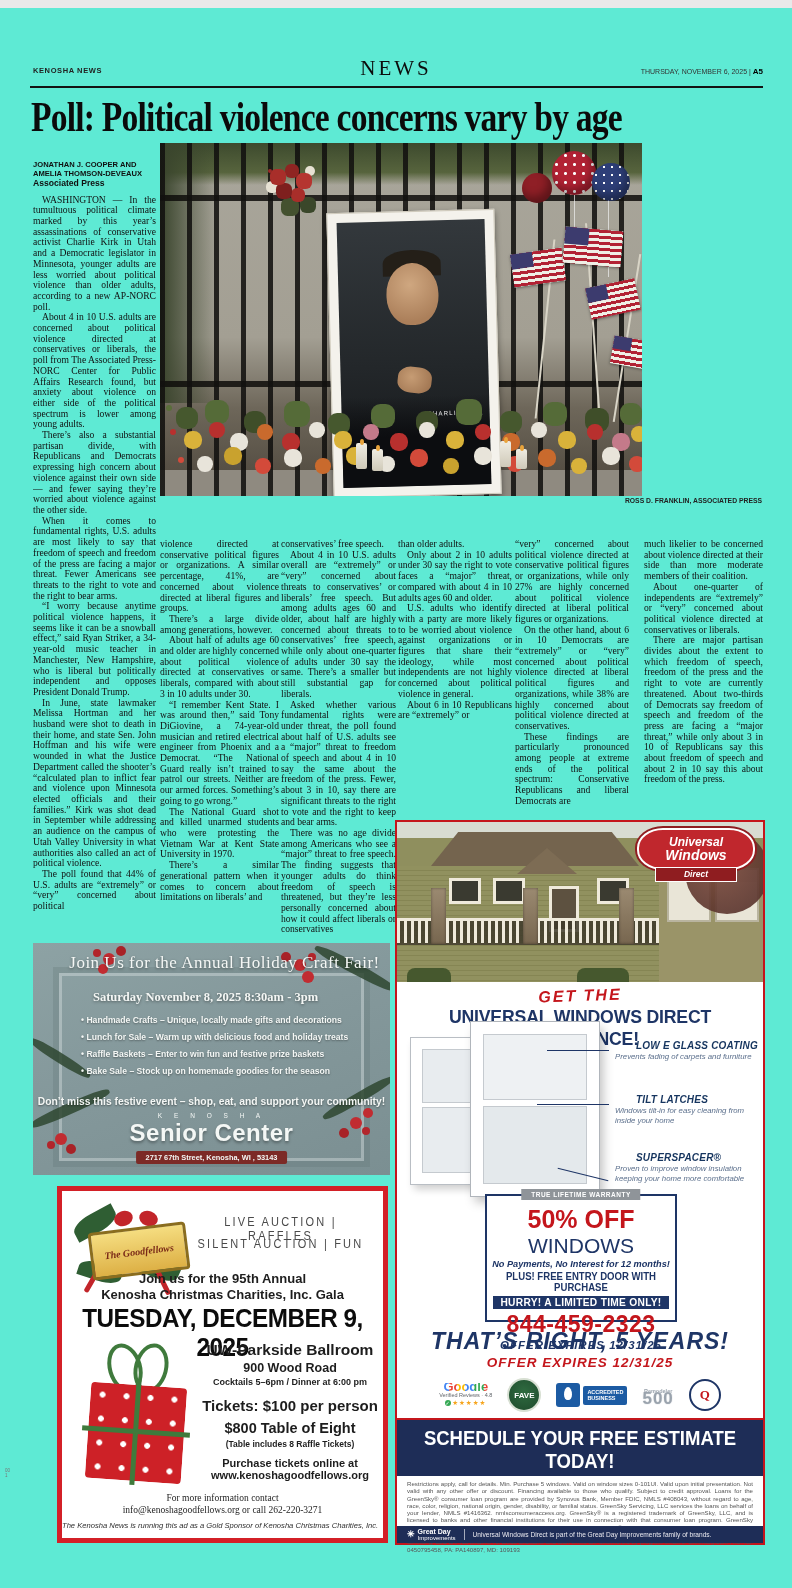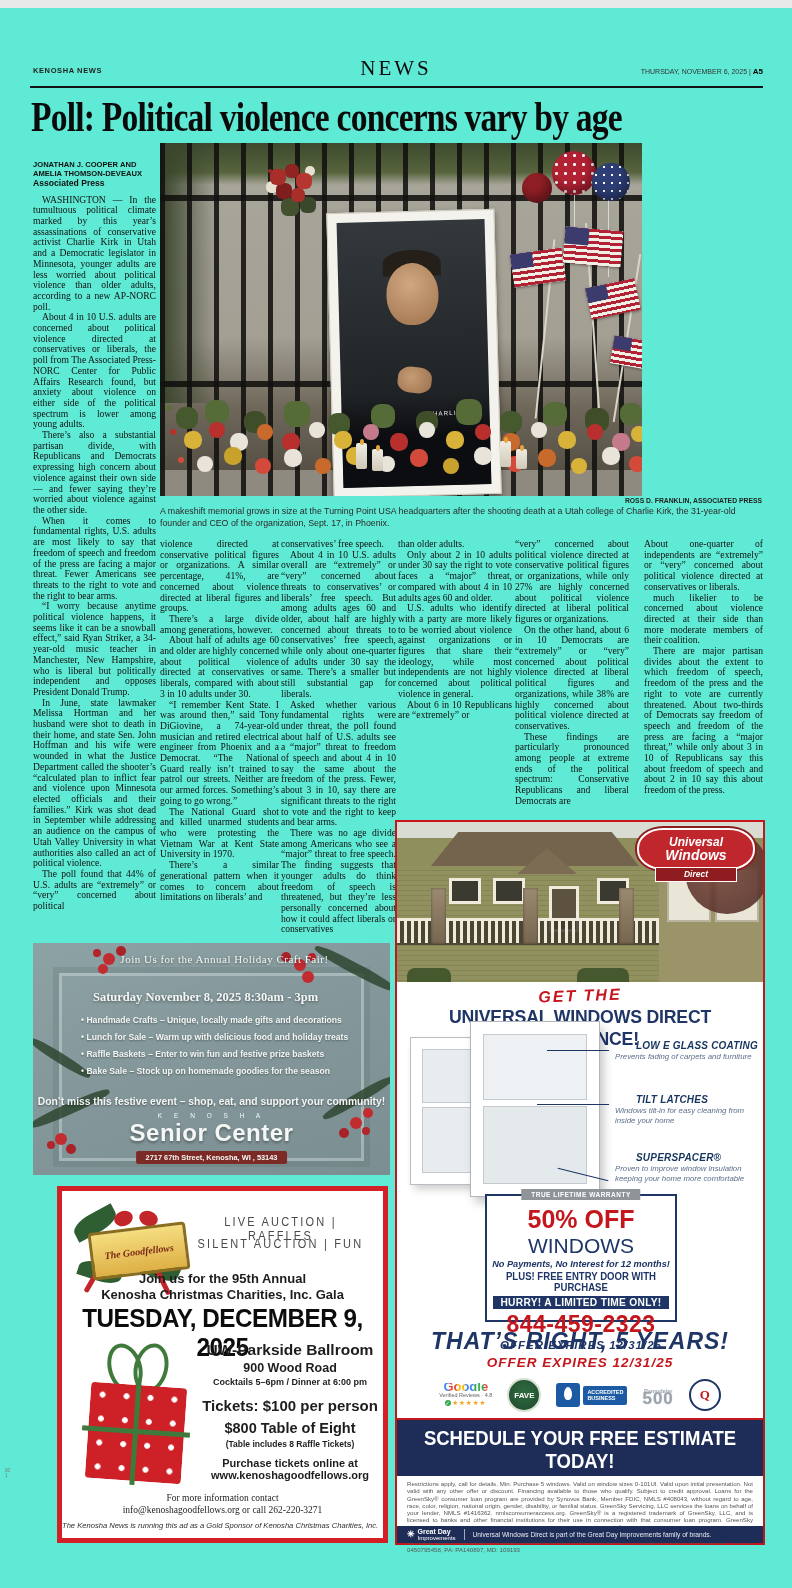--- a/index.html
+++ b/index.html
@@ -78,21 +78,21 @@
   .caption{position:absolute;left:160px;top:498px;width:604px;font-family:"Liberation Sans",sans-serif;
            font-size:8.8px;line-height:11.5px;color:#2a2a2a;}
 
   
   .craft{position:absolute;left:33px;top:935px;width:357px;height:232px;overflow:hidden;
          background:linear-gradient(160deg,#8da2a4 0%,#84989b 45%,#7b8f92 100%);
          color:#f4f7f5;text-align:center;}
   .craft .frame{position:absolute;left:26px;top:30px;right:26px;bottom:14px;
          border:3px solid rgba(235,242,240,.35);box-shadow:0 0 0 6px rgba(90,110,112,.25);}
   .cf-title{position:absolute;left:0;right:0;top:10px;font-family:"Liberation Serif",serif;
-            font-size:11px;letter-spacing:.5px;text-shadow:0 1px 3px rgba(0,0,0,.45);padding-left:26px;}
+            font-size:17px;letter-spacing:.5px;text-shadow:0 1px 3px rgba(0,0,0,.45);padding-left:26px;}
   .cf-date{position:absolute;left:0;right:12px;top:47px;font-family:"Liberation Serif",serif;
            font-weight:bold;font-size:12.5px;text-shadow:0 1px 3px rgba(0,0,0,.45);}
   .cf-bullets{position:absolute;left:48px;top:72px;text-align:left;}
   .cf-bullets p{margin:0 0 7px 0;font-family:"Liberation Sans",sans-serif;font-weight:bold;
            font-size:8.6px;text-shadow:0 1px 2px rgba(0,0,0,.4);}
   .cf-bullets p::before{content:"•  ";}
   .cf-tag{position:absolute;left:0;right:0;top:153px;font-family:"Liberation Sans",sans-serif;
           font-weight:bold;font-size:10.3px;text-shadow:0 1px 2px rgba(0,0,0,.45);}
   .cf-ken{position:absolute;left:0;right:0;top:169px;font-family:"Liberation Sans",sans-serif;
           font-size:6.5px;letter-spacing:5px;}
@@ -321,21 +321,20 @@
       270px 6px 0 5px #c9a22e, 302px -4px 0 6px #e8e4da, 334px 4px 0 5px #d34a3a, 366px -2px 0 6px #c96a2d,
       398px 6px 0 5px #d9b23a, 430px -4px 0 6px #e8e4da, 456px 4px 0 5px #d34a3a;"></div>
 
     <div class="candle" style="left:196px;top:300px;"></div>
     <div class="candle" style="left:212px;top:306px;height:22px;"></div>
     <div class="candle" style="left:340px;top:298px;"></div>
     <div class="candle" style="left:356px;top:306px;height:20px;"></div>
   </div>
 
   <div class="credit" data-bind="article.photo_credit">ROSS D. FRANKLIN, ASSOCIATED PRESS</div>
-  <div class="caption" data-bind="article.photo_caption">A makeshift memorial grows in size at the Turning Point USA headquarters after the shooting death at a Utah college of Charlie Kirk, the 31-year-old founder and CEO of the organization, Sept. 17, in Phoenix.</div>
 
   <div class="bodycol cont" style="left:160px;top:531px;width:119px;height:401px;">
     <div data-bind-list="article.col2">
         <p>violence directed at conservative political figures or organizations. A similar percentage, 41%, are concerned about violence directed at liberal figures and groups.</p>
         <p>There’s a large divide among generations, however.</p>
         <p>About half of adults age 60 and older are highly concerned about political violence directed at conservatives or liberals, compared with about 3 in 10 adults under 30.</p>
         <p>“I remember Kent State. I was around then,” said Tony DiGiovine, a 74-year-old musician and retired electrical engineer from Phoenix and a Democrat. “The National Guard really isn’t trained to patrol our streets. Neither are our armed forces. Something’s going to go wrong.”</p>
         <p>The National Guard shot and killed unarmed students who were protesting the Vietnam War at Kent State University in 1970.</p>
         <p>There’s a similar generational pattern when it comes to concern about limitations on liberals’ and</p>
       </div>
@@ -358,22 +357,22 @@
   </div>
   <div class="bodycol cont" style="left:515px;top:531px;width:114px;height:278px;">
     <div data-bind-list="article.col5">
         <p>“very” concerned about political violence directed at conservative political figures or organizations, while only 27% are highly concerned about political violence directed at liberal political figures or organizations.</p>
         <p>On the other hand, about 6 in 10 Democrats are “extremely” or “very” concerned about political violence directed at liberal political figures and organizations, while 38% are highly concerned about political violence directed at conservatives.</p>
         <p>These findings are particularly pronounced among people at extreme ends of the political spectrum: Conservative Republicans and liberal Democrats are</p>
       </div>
   </div>
   <div class="bodycol cont" style="left:644px;top:531px;width:119px;height:278px;">
     <div data-bind-list="article.col6">
+        <p>much likelier to be concerned about violence directed at their side than more moderate members of their coalition.</p>
         <p>About one-quarter of independents are “extremely” or “very” concerned about political violence directed at conservatives or liberals.</p>
-        <p>much likelier to be concerned about violence directed at their side than more moderate members of their coalition.</p>
         <p>There are major partisan divides about the extent to which freedom of speech, freedom of the press and the right to vote are currently threatened. About two-thirds of Democrats say freedom of speech and freedom of the press are facing a “major threat,” while only about 3 in 10 of Republicans say this about freedom of speech and about 2 in 10 say this about freedom of the press.</p>
       </div>
   </div>
 
   <div class="craft">
     <div class="frame"></div>
     <div class="sprig" style="left:-8px;top:110px;width:70px;height:10px;transform:rotate(32deg);"></div>
     <div class="sprig" style="left:-6px;top:160px;width:86px;height:11px;transform:rotate(-24deg);"></div>
     <div class="sprig" style="right:-10px;top:20px;width:90px;height:11px;transform:rotate(28deg);"></div>
     <div class="sprig" style="right:-8px;top:150px;width:80px;height:10px;transform:rotate(-30deg);"></div>

